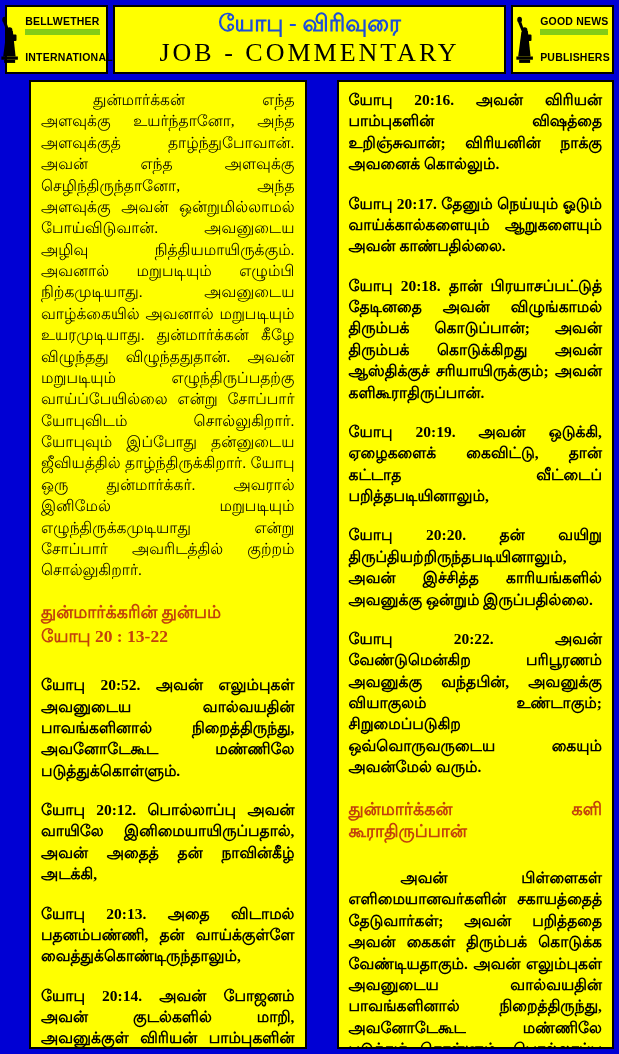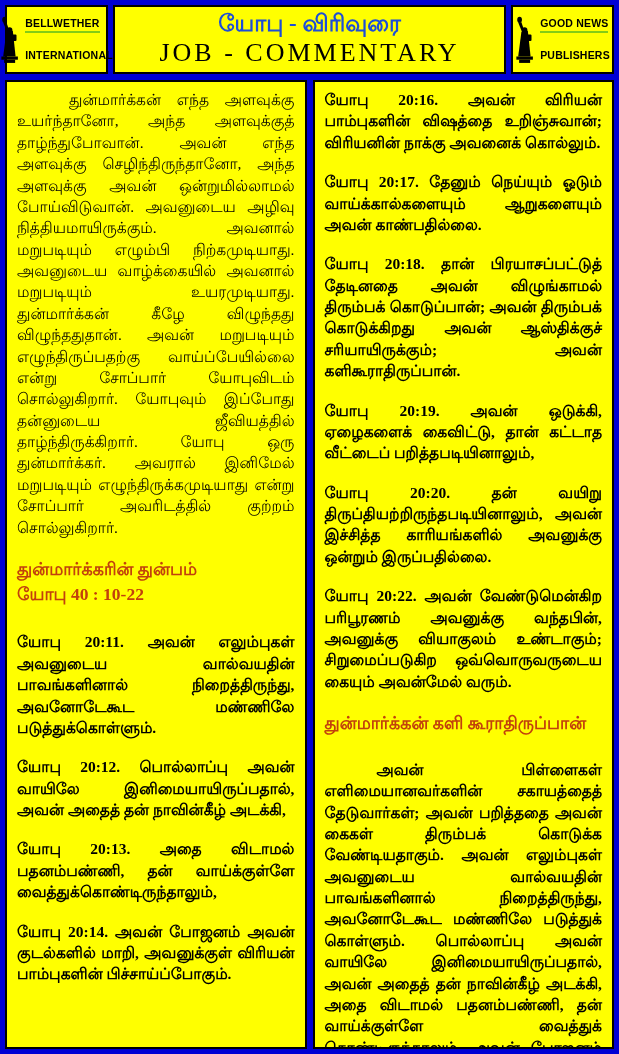--- a/index.html
+++ b/index.html
@@ -2,28 +2,28 @@
 <html><head>
 <meta charset="utf-8">
 <style>
   html,body{margin:0;padding:0;}
   body{width:619px;height:1054px;font-family:"Liberation Serif",serif;}
   .page{box-sizing:border-box;width:619px;height:1054px;background:#0000D4;padding:5px;display:flex;flex-direction:column;gap:6px;}
   .box{background:#FFFF00;border:2px solid #000;box-sizing:border-box;}
   .header{display:flex;gap:5px;height:69px;flex:none;}
   .logo-box{width:103px;flex:none;display:flex;align-items:center;justify-content:center;gap:3px;padding:2px;}
   .logo-text{display:flex;flex-direction:column;align-items:flex-start;}
-  .logo-line1{font:bold 10.5px/1.25 "Liberation Sans",sans-serif;border-bottom:2px solid #84cc16;padding-bottom:1px;letter-spacing:0.2px;}
+  .logo-line1{font:bold 10.5px/1.25 "Liberation Sans",sans-serif;border-bottom:6px solid #84cc16;padding-bottom:1px;letter-spacing:0.2px;}
   .logo-line2{font:bold 10.5px/1.25 "Liberation Sans",sans-serif;letter-spacing:0.2px;margin-top:16px;}
   .statue{width:22px;height:50px;flex:none;}
   .title-box{flex:1;display:flex;flex-direction:column;align-items:center;justify-content:center;gap:3px;}
   .title-tamil{font:bold 23px/1.1 "Liberation Serif",serif;color:#1d4ed8;}
   .title-english{font:400 26px/1.1 "Liberation Serif",serif;letter-spacing:3px;color:#000000;}
   .body-row{display:flex;gap:6px;flex:1;min-height:0;}
-  .column{flex:1;padding:7px 10px;overflow:hidden;font:15.5px/1.38 "Liberation Serif",serif;text-align:justify;color:#000;}
+  .column{flex:1;padding:7px 10px;overflow:hidden;font:15.5px/1.38 "Liberation Serif",serif;text-align:justify;color:#000;margin-left:24px;}
   .para{margin:0 0 18px;}
   .intro{text-indent:52px;}
   .verse{font-weight:bold;}
   .heading{font:bold 17.5px/1.3 "Liberation Serif",serif;color:#c2410c;text-align:justify;margin:20px 0 0;}
   .heading.sub{margin:2px 0 26px;}
   .heading.solo{margin:20px 0 24px;}
   .closing{text-indent:52px;margin-bottom:0;}
 </style>
 </head>
 <body>
@@ -73,22 +73,22 @@
       </div>
     </div>
 
   </div>
 
   <div class="body-row">
 
     <div class="box column">
       <p class="para intro">துன்மார்க்கன் எந்த அளவுக்கு உயர்ந்தானோ, அந்த அளவுக்குத் தாழ்ந்துபோவான். அவன் எந்த அளவுக்கு செழிந்திருந்தானோ, அந்த அளவுக்கு அவன் ஒன்றுமில்லாமல் போய்விடுவான். அவனுடைய அழிவு நித்தியமாயிருக்கும். அவனால் மறுபடியும் எழும்பி நிற்கமுடியாது. அவனுடைய வாழ்க்கையில் அவனால் மறுபடியும் உயரமுடியாது. துன்மார்க்கன் கீழே விழுந்தது விழுந்ததுதான். அவன் மறுபடியும் எழுந்திருப்பதற்கு வாய்ப்பேயில்லை என்று சோப்பார் யோபுவிடம் சொல்லுகிறார். யோபுவும் இப்போது தன்னுடைய ஜீவியத்தில் தாழ்ந்திருக்கிறார். யோபு ஒரு துன்மார்க்கர். அவரால் இனிமேல் மறுபடியும் எழுந்திருக்கமுடியாது என்று சோப்பார் அவரிடத்தில் குற்றம் சொல்லுகிறார்.</p>
       <h2 class="heading">துன்மார்க்கரின் துன்பம்</h2>
-      <h2 class="heading sub">யோபு 40 : 10-22</h2>
-      <p class="para verse">யோபு 20:11. அவன் எலும்புகள் அவனுடைய வால்வயதின் பாவங்களினால் நிறைத்திருந்து, அவனோடேகூட மண்ணிலே படுத்துக்கொள்ளும்.</p>
+      <h2 class="heading sub">யோபு 20 : 13-22</h2>
+      <p class="para verse">யோபு 20:52. அவன் எலும்புகள் அவனுடைய வால்வயதின் பாவங்களினால் நிறைத்திருந்து, அவனோடேகூட மண்ணிலே படுத்துக்கொள்ளும்.</p>
       <p class="para verse">யோபு 20:12. பொல்லாப்பு அவன் வாயிலே இனிமையாயிருப்பதால், அவன் அதைத் தன் நாவின்கீழ் அடக்கி,</p>
       <p class="para verse">யோபு 20:13. அதை விடாமல் பதனம்பண்ணி, தன் வாய்க்குள்ளே வைத்துக்கொண்டிருந்தாலும்,</p>
       <p class="para verse">யோபு 20:14. அவன் போஜனம் அவன் குடல்களில் மாறி, அவனுக்குள் விரியன் பாம்புகளின் பிச்சாய்ப்போகும்.</p>
 
     </div>
 
     <div class="box column">
       <p class="para verse">யோபு 20:16. அவன் விரியன் பாம்புகளின் விஷத்தை உறிஞ்சுவான்; விரியனின் நாக்கு அவனைக் கொல்லும்.</p>
       <p class="para verse">யோபு 20:17. தேனும் நெய்யும் ஓடும் வாய்க்கால்களையும் ஆறுகளையும் அவன் காண்பதில்லை.</p>
       <p class="para verse">யோபு 20:18. தான் பிரயாசப்பட்டுத் தேடினதை அவன் விழுங்காமல் திரும்பக் கொடுப்பான்; அவன் திரும்பக் கொடுக்கிறது அவன் ஆஸ்திக்குச் சரியாயிருக்கும்; அவன் களிகூராதிருப்பான்.</p>

